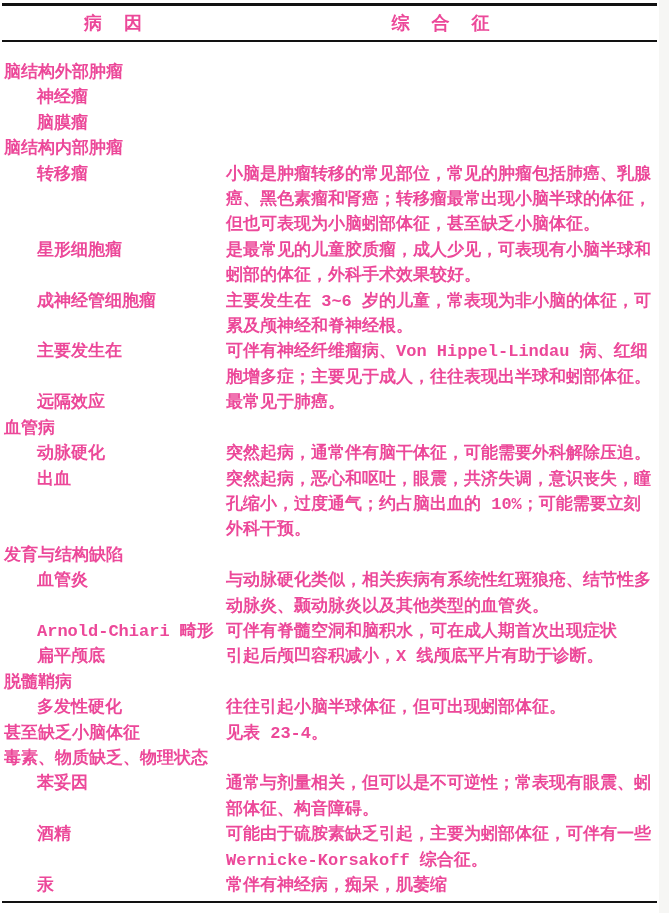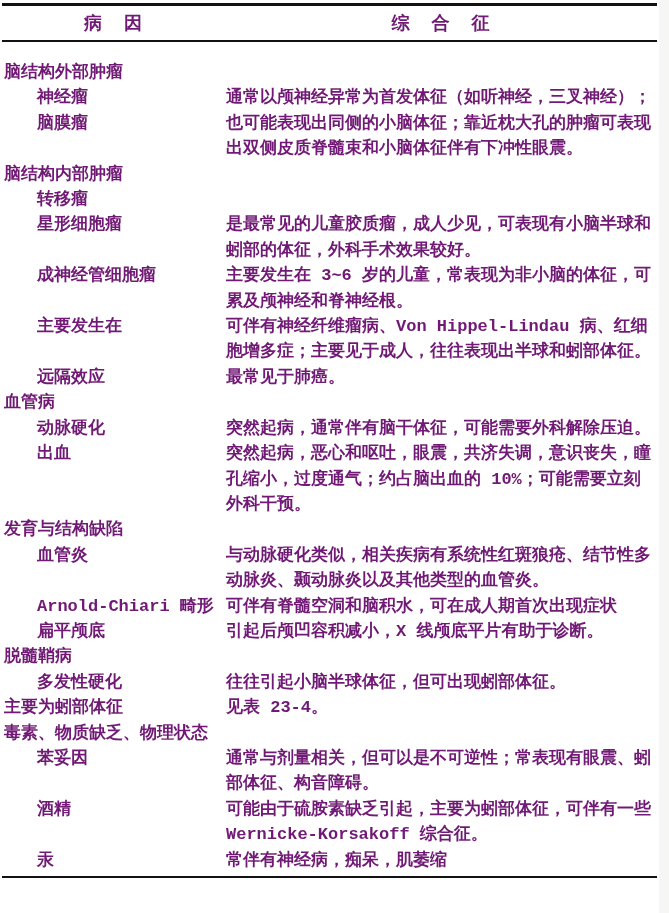--- a/index.html
+++ b/index.html
@@ -5,21 +5,21 @@
   html, body { margin: 0; padding: 0; }
   body {
     width: 669px; height: 913px;
     background: #f6f6f4;
     font-family: "Liberation Sans", sans-serif;
   }
   .page {
     position: relative;
     width: 659px; height: 913px;
     background: #ffffff;
-    color: #701a75;
+    color: #ec4899;
     overflow: hidden;
   }
   .table {
     position: absolute;
     left: 2px; right: 2px; top: 3px;
   }
   .rule-top { border-top: 3px solid #121212; }
   .rule-mid { border-top: 2px solid #121212; margin-top: 1px; }
   .rule-bottom { border-top: 2px solid #121212; margin-top: 3px; }
 
@@ -80,31 +80,31 @@
 
       <div class="row">
         <div class="section-title">脑结构外部肿瘤</div>
         <div class="syn-cell"></div>
       </div>
       <div class="row">
         <div class="cause-cell">
           <div class="cause-line">神经瘤</div>
           <div class="cause-line">脑膜瘤</div>
         </div>
-        <div class="syn-cell">通常以颅神经异常为首发体征（如听神经，三叉神经）；也可能表现出同侧的小脑体征；靠近枕大孔的肿瘤可表现出双侧皮质脊髓束和小脑体征伴有下冲性眼震。</div>
       </div>
 
       <div class="row">
         <div class="section-title">脑结构内部肿瘤</div>
         <div class="syn-cell"></div>
       </div>
       <div class="row">
         <div class="cause-cell">
           <div class="cause-line">转移瘤</div>
         </div>
+        <div class="syn-cell">小脑是肿瘤转移的常见部位，常见的肿瘤包括肺癌、乳腺癌、黑色素瘤和肾癌；转移瘤最常出现小脑半球的体征，但也可表现为小脑蚓部体征，甚至缺乏小脑体征。</div>
       </div>
       <div class="row">
         <div class="cause-cell">
           <div class="cause-line">星形细胞瘤</div>
         </div>
         <div class="syn-cell">是最常见的儿童胶质瘤，成人少见，可表现有小脑半球和蚓部的体征，外科手术效果较好。</div>
       </div>
       <div class="row">
         <div class="cause-cell">
           <div class="cause-line">成神经管细胞瘤</div>
@@ -169,21 +169,21 @@
         <div class="syn-cell"></div>
       </div>
       <div class="row">
         <div class="cause-cell">
           <div class="cause-line">多发性硬化</div>
         </div>
         <div class="syn-cell">往往引起小脑半球体征，但可出现蚓部体征。</div>
       </div>
 
       <div class="row">
-        <div class="section-title">主要为蚓部体征</div>
+        <div class="section-title">甚至缺乏小脑体征</div>
         <div class="syn-cell">见表 23-4。</div>
       </div>
 
       <div class="row">
         <div class="section-title">毒素、物质缺乏、物理状态</div>
         <div class="syn-cell"></div>
       </div>
       <div class="row">
         <div class="cause-cell">
           <div class="cause-line">苯妥因</div>

